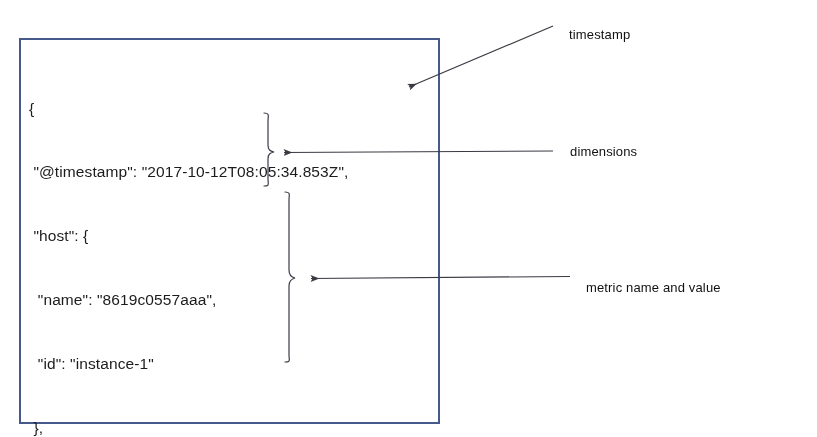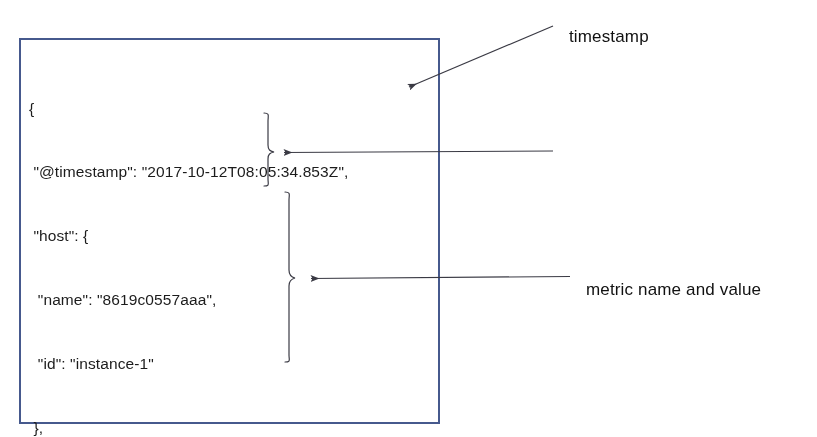--- a/index.html
+++ b/index.html
@@ -54,21 +54,21 @@
     top: 0;
     width: 817px;
     height: 437px;
     pointer-events: none;
   }
 
   
   .callout-label {
     position: absolute;
     font-family: "Liberation Sans", sans-serif;
-    font-size: 17px;
+    font-size: 13px;
     color: #111111;
     white-space: nowrap;
     letter-spacing: 0.15px;
   }
   #label-timestamp { left: 569px; top: 27px; }
   #label-dimensions { left: 570px; top: 144px; }
   #label-metric { left: 586px; top: 280px; }
 </style>
 </head>
 <body>
@@ -128,16 +128,17 @@
                L 289 355
                C 289 360, 291 362, 285 362" fill="none" stroke="#3a3a44" stroke-width="1.2" stroke-linecap="round"></path>
     </g>
     <g>
       <line x1="570" y1="276.5" x2="311" y2="278.5" stroke="#3a3a44" stroke-width="1.2" marker-end="url(#arrowhead)"></line>
     </g>
   </svg>
 
   <div class="callout-label" id="label-timestamp">timestamp</div>
 
+  <div class="callout-label" id="label-dimensions">dimensions</div>
 
   <div class="callout-label" id="label-metric">metric name and value</div>
 
 </div>
 
 </body></html>

